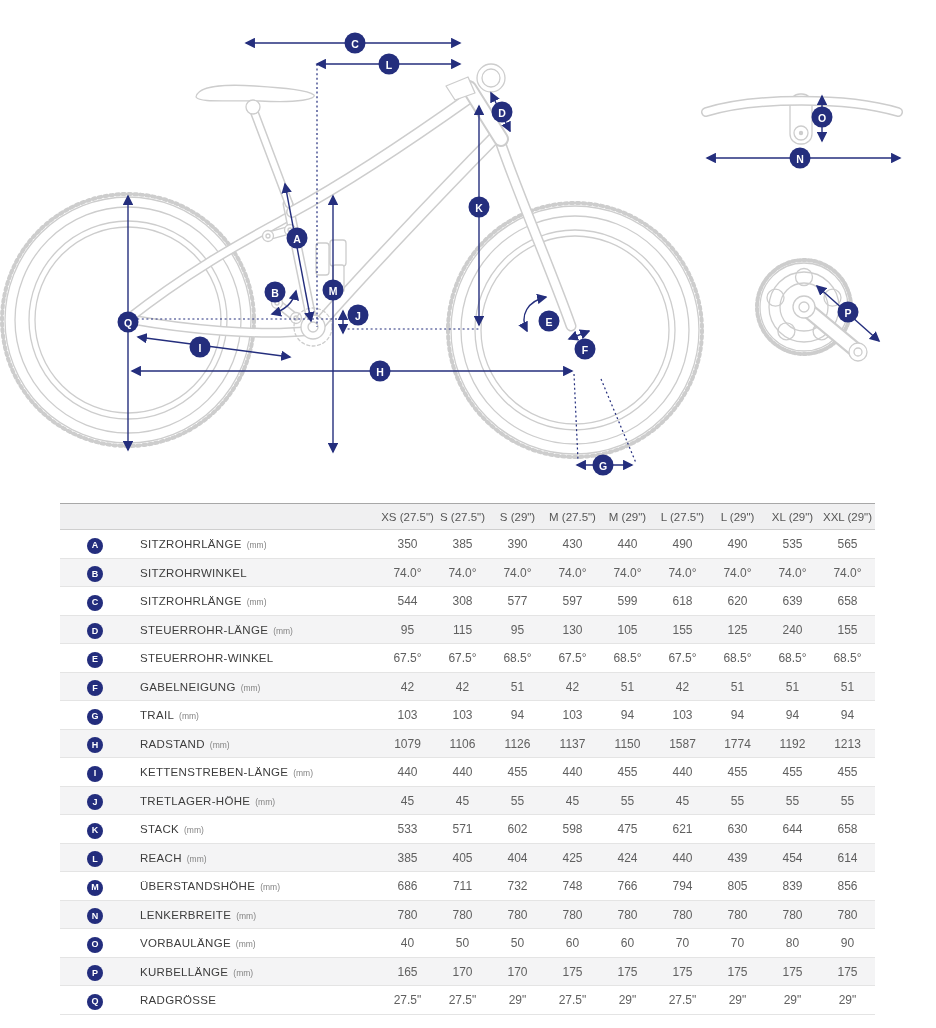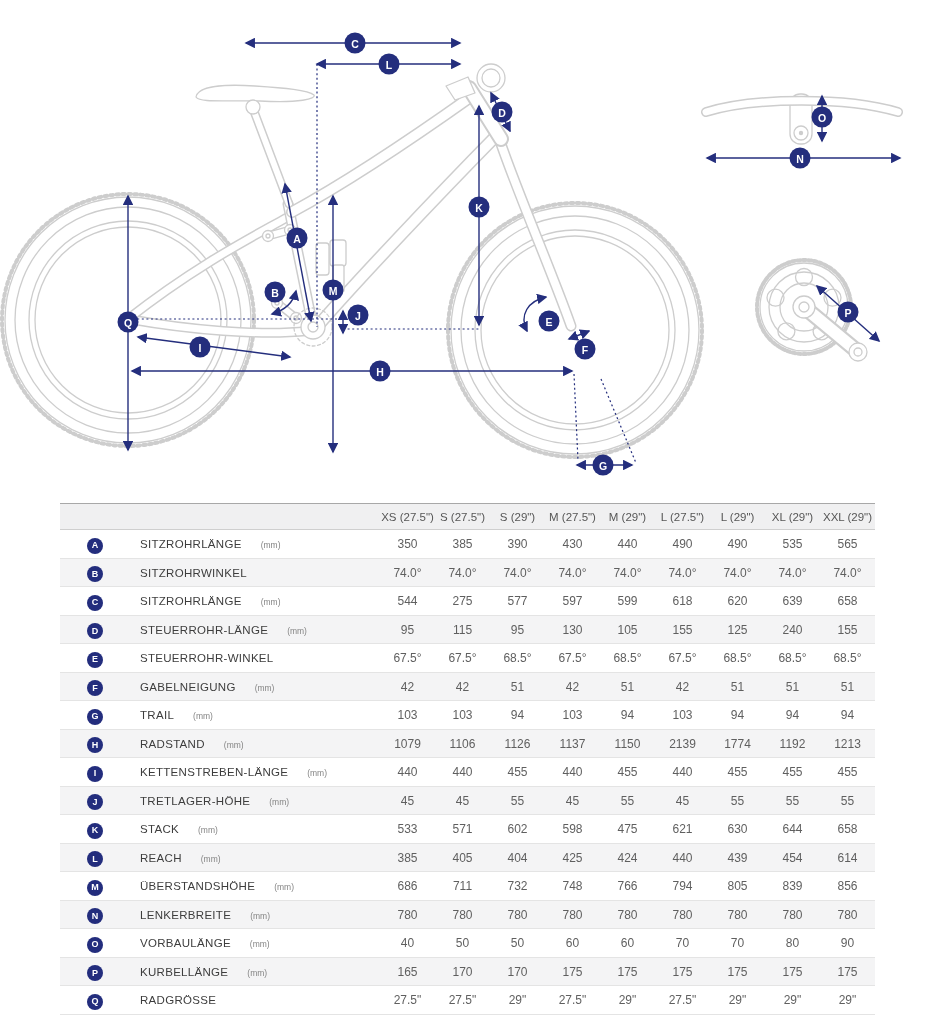--- a/index.html
+++ b/index.html
@@ -8,21 +8,21 @@
   .diagram svg{display:block;}
   .marker-letter{fill:#ffffff;font-family:"Liberation Sans",sans-serif;font-size:10.5px;font-weight:bold;text-anchor:middle;dominant-baseline:central;}
   .geo-table{width:815px;margin:3px 0 0 60px;border-collapse:collapse;table-layout:fixed;}
   .geo-table thead tr{background:#f0f0f1;border-top:1px solid #a8a8a8;border-bottom:1px solid #cfcfcf;}
   .geo-table thead th{font-weight:400;font-size:11.5px;color:#565656;text-align:center;padding:7px 0 6px;white-space:nowrap;}
   .geo-table tbody tr{border-bottom:1px solid #e4e4e4;}
   .geo-table tbody tr:nth-child(even){background:#f4f4f5;}
   .letter-cell{text-align:center;padding:4px 0;}
   .badge{display:inline-flex;width:16px;height:16px;border-radius:50%;background:#232d7d;color:#fff;font-size:9px;font-weight:bold;align-items:center;justify-content:center;line-height:1;}
   .label-cell{padding:6px 0 5px 10px;text-align:left;color:#3d3d3d;font-size:11.5px;letter-spacing:0.3px;white-space:nowrap;}
-  .unit{font-size:8.5px;color:#848484;margin-left:19px;letter-spacing:0;}
+  .unit{font-size:8.5px;color:#848484;margin-left:5px;letter-spacing:0;}
   .value-cell{text-align:center;font-size:12px;color:#5f5f5f;padding:6px 0 5px;white-space:nowrap;}
 </style>
 </head>
 <body>
 
 <div class="diagram">
 <svg viewBox="0 0 936 500" width="936" height="500" xmlns="http://www.w3.org/2000/svg">
   <defs>
     <marker id="arr" viewBox="0 0 10 10" refX="8.5" refY="5" markerWidth="7.5" markerHeight="7.5" orient="auto-start-reverse">
       <path d="M0,0 L10,5 L0,10 Z" fill="#242e7d"></path>
@@ -279,21 +279,21 @@
         <td class="value-cell">74.0°</td>
         <td class="value-cell">74.0°</td>
         <td class="value-cell">74.0°</td>
         <td class="value-cell">74.0°</td>
         <td class="value-cell">74.0°</td>
       </tr>
       <tr>
         <td class="letter-cell"><span class="badge">C</span></td>
         <td class="label-cell"><span>SITZROHRLÄNGE</span><span class="unit">(mm)</span></td>
         <td class="value-cell">544</td>
-        <td class="value-cell">275</td>
+        <td class="value-cell">308</td>
         <td class="value-cell">577</td>
         <td class="value-cell">597</td>
         <td class="value-cell">599</td>
         <td class="value-cell">618</td>
         <td class="value-cell">620</td>
         <td class="value-cell">639</td>
         <td class="value-cell">658</td>
       </tr>
       <tr>
         <td class="letter-cell"><span class="badge">D</span></td>
@@ -348,21 +348,21 @@
         <td class="value-cell">94</td>
       </tr>
       <tr>
         <td class="letter-cell"><span class="badge">H</span></td>
         <td class="label-cell"><span>RADSTAND</span><span class="unit">(mm)</span></td>
         <td class="value-cell">1079</td>
         <td class="value-cell">1106</td>
         <td class="value-cell">1126</td>
         <td class="value-cell">1137</td>
         <td class="value-cell">1150</td>
-        <td class="value-cell">2139</td>
+        <td class="value-cell">1587</td>
         <td class="value-cell">1774</td>
         <td class="value-cell">1192</td>
         <td class="value-cell">1213</td>
       </tr>
       <tr>
         <td class="letter-cell"><span class="badge">I</span></td>
         <td class="label-cell"><span>KETTENSTREBEN-LÄNGE</span><span class="unit">(mm)</span></td>
         <td class="value-cell">440</td>
         <td class="value-cell">440</td>
         <td class="value-cell">455</td>

